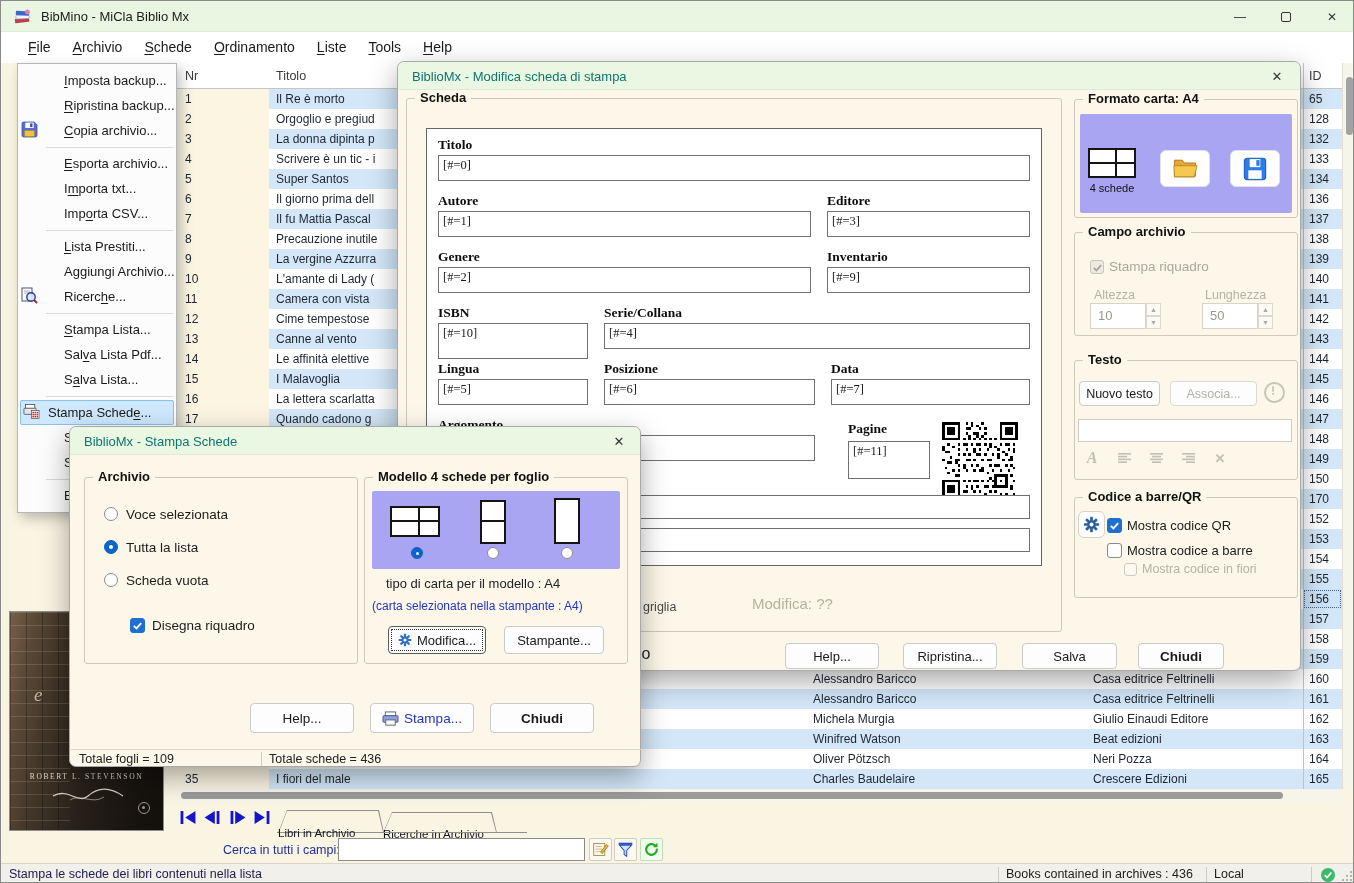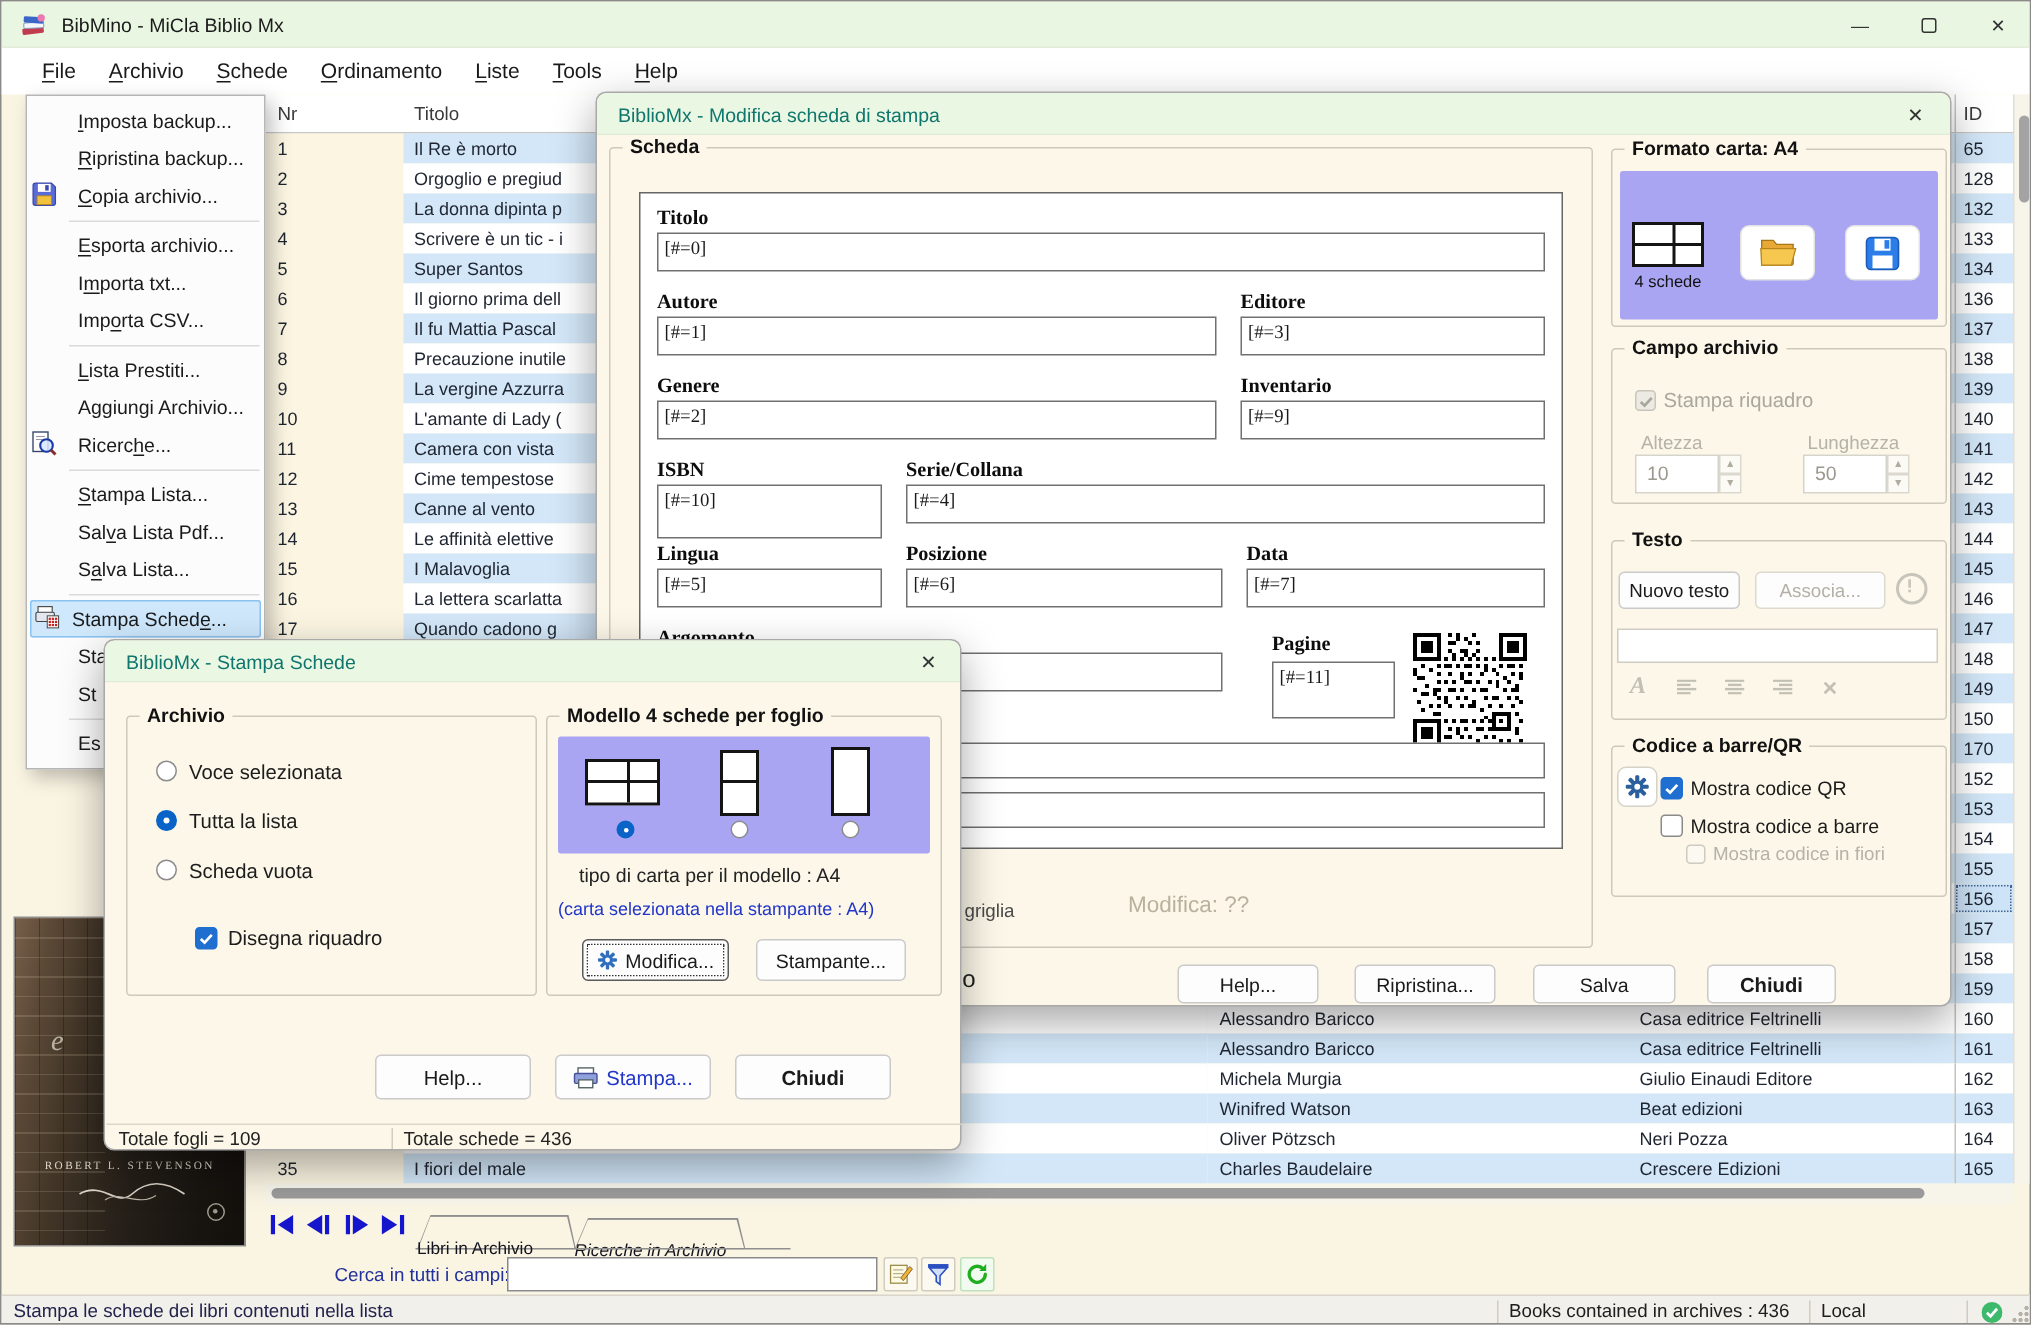--- a/index.html
+++ b/index.html
@@ -48,21 +48,21 @@
   .vcr{position:absolute;top:809px;width:20px;height:16px;}
   .vcr svg{width:18px;height:13px;fill:#1515cb;}
   .v1{left:178px;} .v2{left:202px;} .v3{left:228px;} .v4{left:252px;}
   .tabline{position:absolute;left:276px;top:831px;width:250px;height:1px;background:#8f8f8f;z-index:2;}
   .tab{position:absolute;z-index:1;}
   .tab-active{z-index:3;}
   .tab .shape{position:absolute;inset:0;background:#8f8f8f;clip-path:polygon(9px 0,calc(100% - 5px) 0,100% 100%,0 100%);}
   .tab .inner{position:absolute;inset:1px;background:#faf4e3;clip-path:polygon(8px 0,calc(100% - 5px) 0,100% 100%,0 100%);}
   .tab .lbl{position:absolute;inset:0;text-align:left;font-size:11.5px;color:#14141e;margin-top:12px;}
   .t1{left:277px;top:809px;width:106px;height:23px;} .t1 .lbl{line-height:23px;}
-  .t2{left:382px;top:811px;width:114px;height:21px;} .t2 .lbl{line-height:21px;font-style:italic;}
+  .t2{left:382px;top:811px;width:114px;height:21px;} .t2 .lbl{line-height:21px;}
   .search-label{position:absolute;left:222px;top:842px;font-size:12.5px;color:#20309d;}
   .search-input{position:absolute;left:337px;top:837px;width:247px;height:23px;background:#fff;border:1px solid #8a8a8a;font-size:12px;padding:0 4px;}
   .sbtn{position:absolute;top:837px;width:23px;height:23px;display:flex;align-items:center;justify-content:center;background:#fcf9f0;border:1px solid #cfccc0;border-radius:2px;}
   .sb1{left:588px;} .sb2{left:613px;} .sb3{left:639px;background:#f2fbf0;border-color:#bfe0ba;}
   .statusbar{position:absolute;left:0;top:862px;width:1354px;height:21px;background:#f2f0ea;border-top:1px solid #d9d5ca;font-size:12.5px;color:#22224e;}
   .sb-left{position:absolute;left:8px;top:3px;}
   .sb-sep{position:absolute;top:3px;width:1px;height:15px;background:#cfcbbf;}
   .sb-books{position:absolute;left:1005px;top:3px;color:#1d1d1d;}
   .sb-mode{position:absolute;left:1213px;top:3px;color:#1d1d1d;}
   .sb-check{position:absolute;left:1320px;top:4px;width:14px;height:14px;}
@@ -138,21 +138,21 @@
   .d2{left:68px;top:425px;width:572px;height:341px;z-index:30;}
   .d2 .lblt{font-size:13.5px;}
   .blue-note{position:absolute;font-size:12px;color:#2136c8;white-space:nowrap;}
   .tipo{position:absolute;font-size:13px;color:#222;white-space:nowrap;}
   .focus-btn{outline:1px dotted #333;outline-offset:-4px;border-color:#5a5a5a;}
   .strip{position:absolute;left:1px;top:322px;width:570px;height:26px;border-top:1px solid #dbd7ca;font-size:12.5px;color:#222;}
   .strip .sep{position:absolute;left:190px;top:2px;width:1px;height:14px;background:#cfccc0;}
 
   
   .menu{position:absolute;left:16px;top:62px;width:160px;z-index:20;background:#fcfcfc;border:1px solid #b6b6b6;box-shadow:4px 5px 12px rgba(0,0,0,.25);padding:4px 0;}
-  .mi{position:relative;height:25px;line-height:25px;font-size:13px;color:#1a1a1a;padding-left:34px;white-space:nowrap;overflow:hidden;}
+  .mi{position:relative;height:25px;line-height:25px;font-size:13px;color:#1a1a1a;padding-left:46px;white-space:nowrap;overflow:hidden;}
   .mi .mic{position:absolute;left:3px;top:3px;width:19px;height:19px;}
   .mi .mic svg{width:17px;height:17px;}
   .mi-hl{background:#cfe8fc;outline:1px solid #8ac2f0;outline-offset:-1px;margin:0 2px;padding-left:28px;border-radius:2px;}
   .msep{height:8px;position:relative;}
   .msep::after{content:"";position:absolute;left:28px;right:3px;top:4px;height:1px;background:#dadada;}
 </style>
 </head>
 <body>
 
 <div class="stage">

